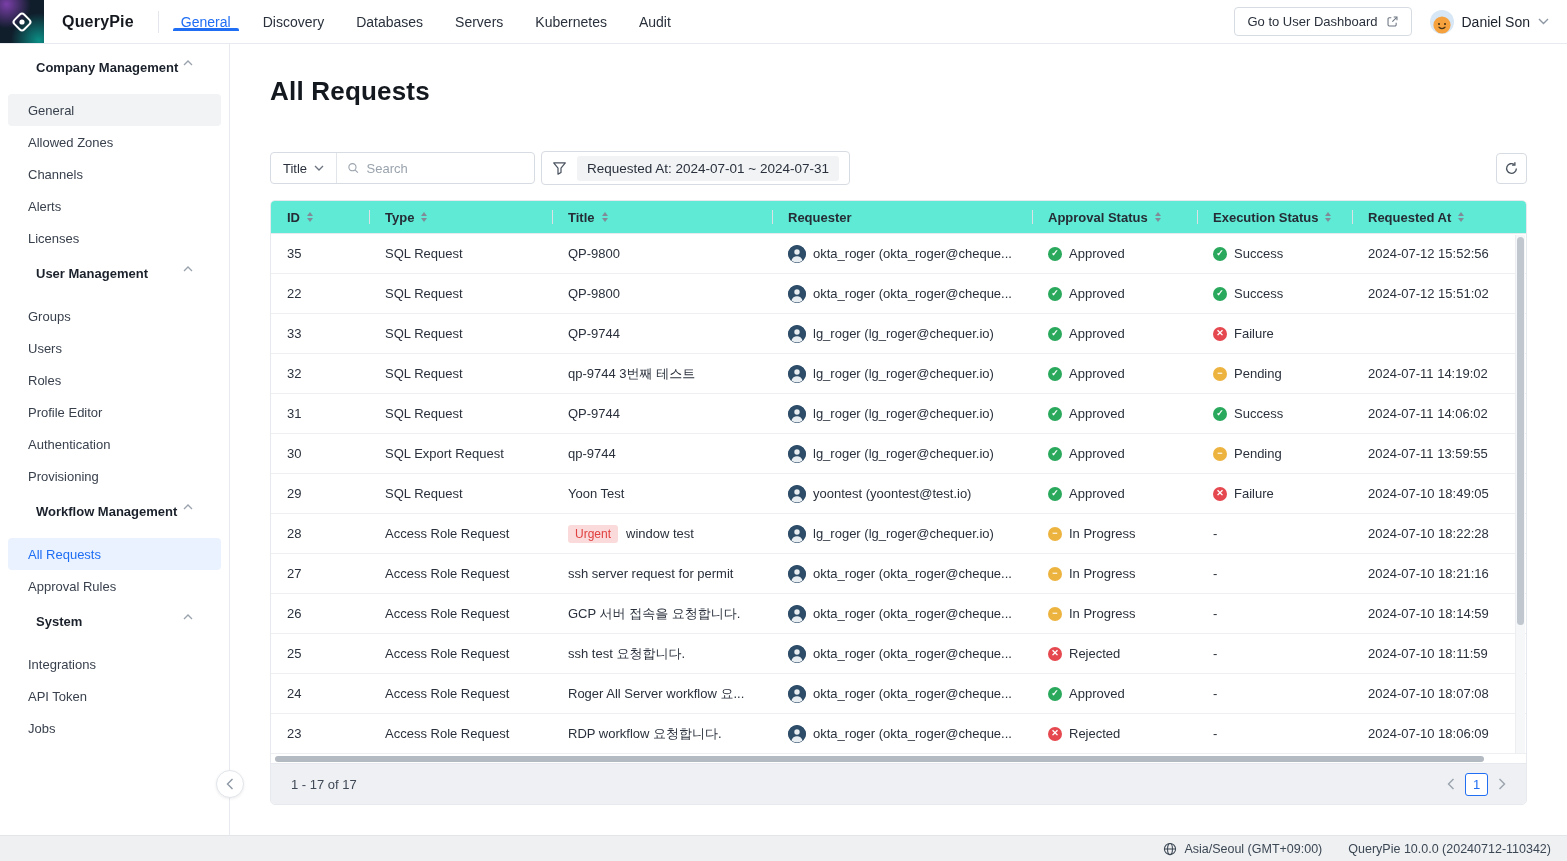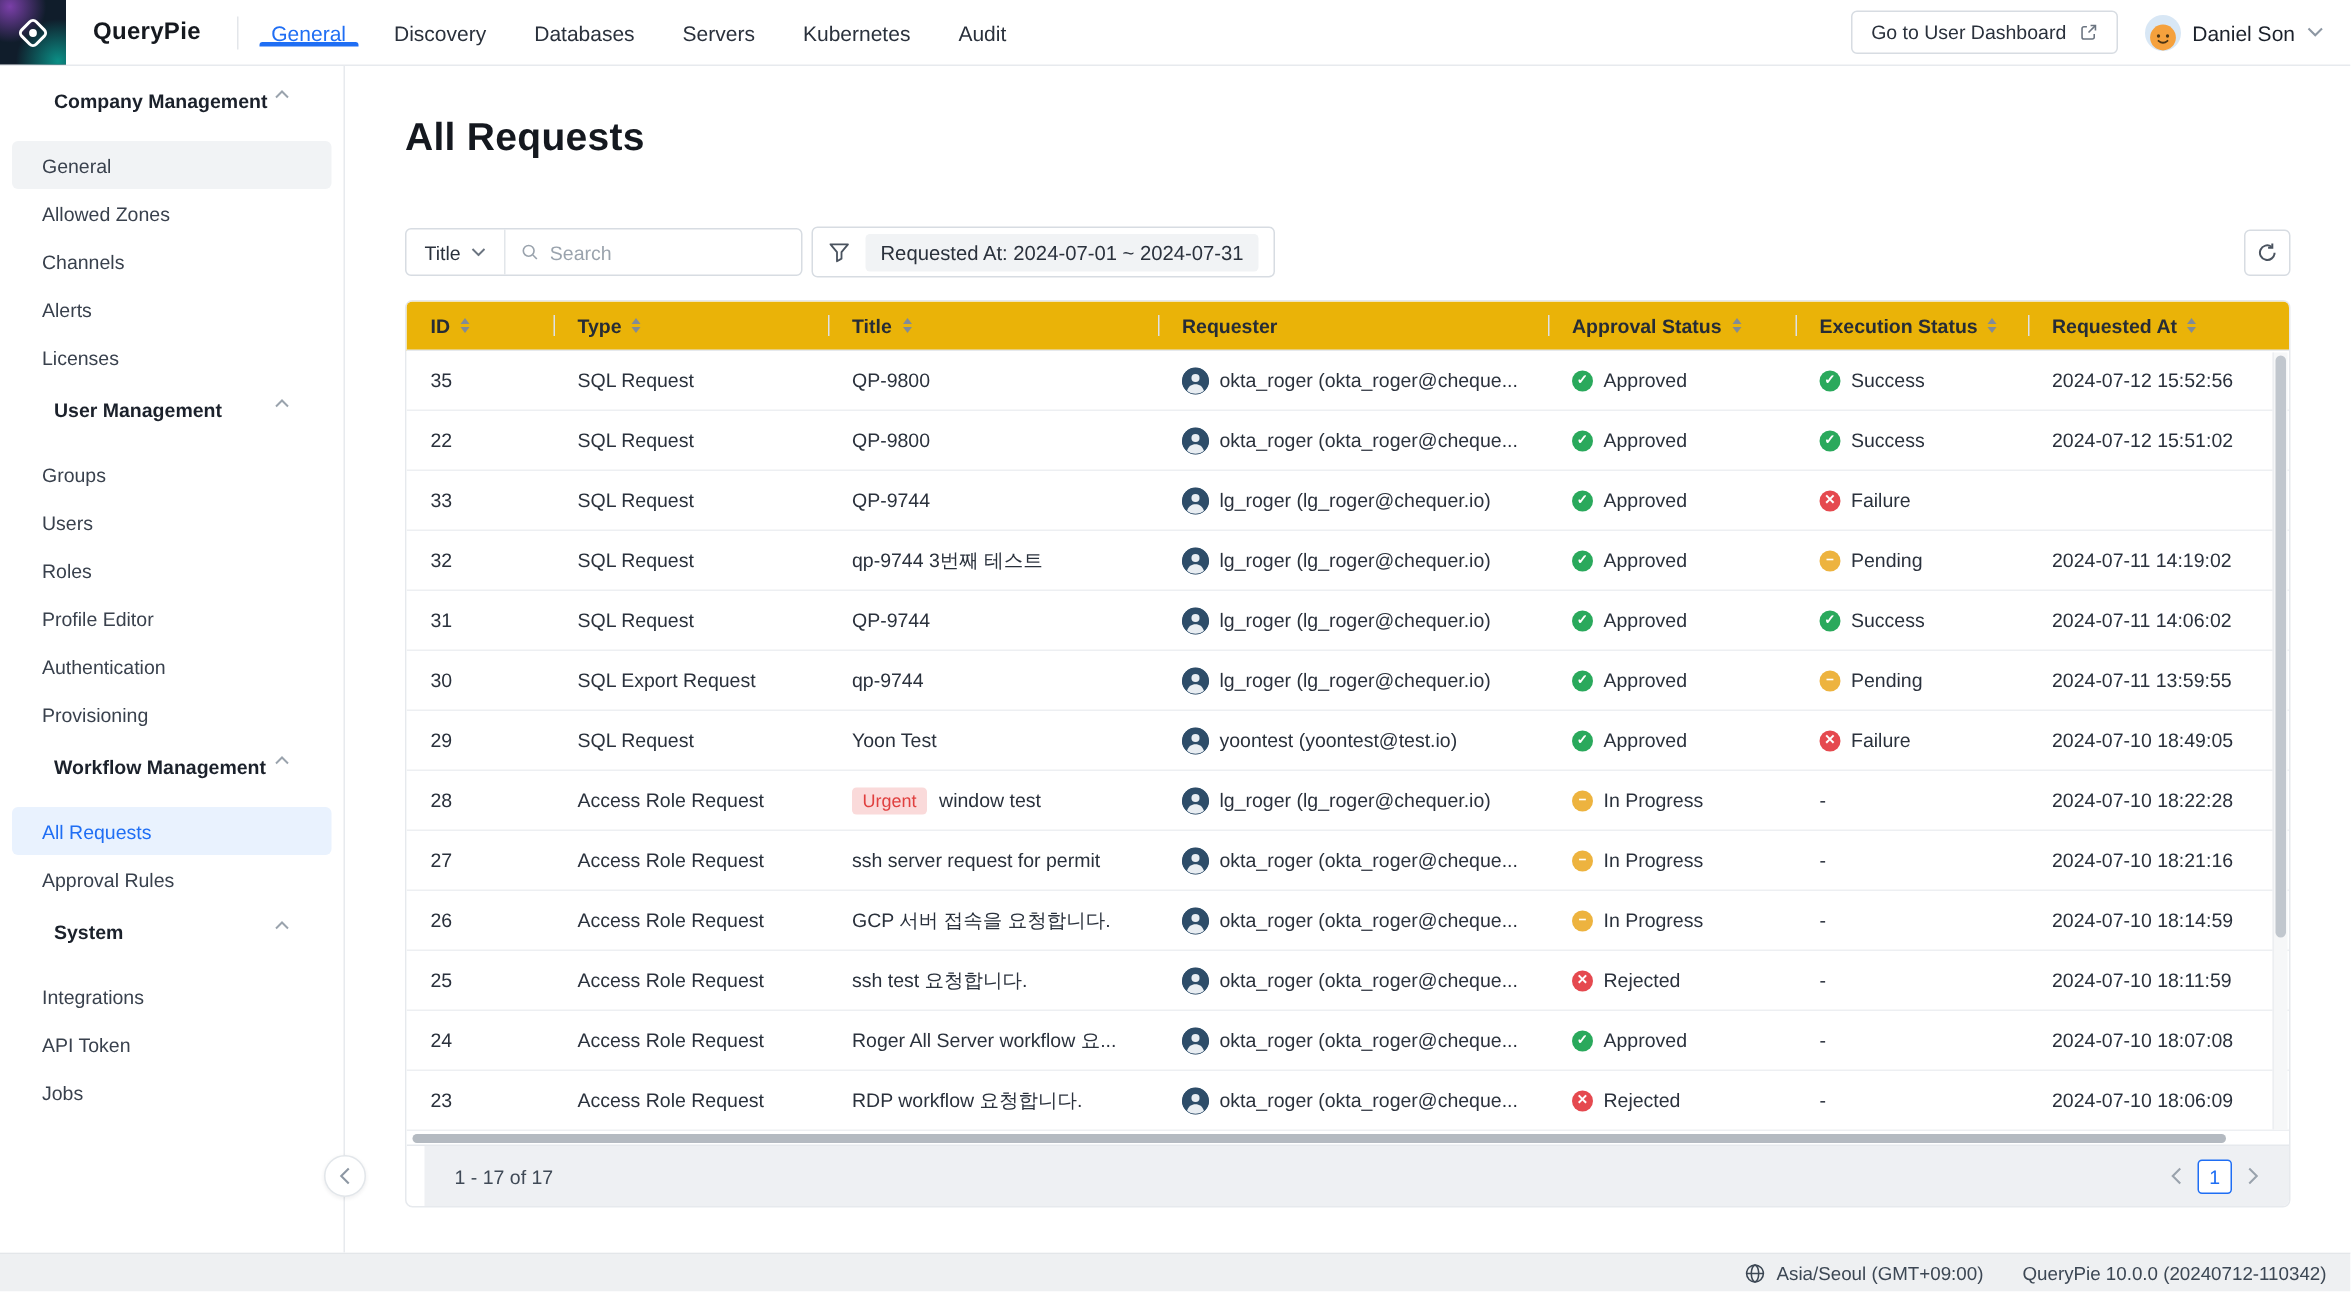--- a/index.html
+++ b/index.html
@@ -54,21 +54,21 @@
   .field-select { display:flex; align-items:center; gap:7px; padding:0 12px; height:100%; border-right:1px solid #e2e6ea; font-size:13px; color:#2a313c; cursor:pointer; background:transparent; border-top:0; border-bottom:0; border-left:0; font-family:inherit; }
   .search-wrap { display:flex; align-items:center; gap:7px; padding:0 10px; flex:1; }
   .search-wrap input { border:none; outline:none; font-size:13px; color:#2a313c; width:100%; font-family:inherit; background:transparent; }
   .search-wrap input::placeholder { color:#9aa3ad; }
   .filter-group { display:flex; align-items:center; gap:10px; height:34px; border:1px solid #d7dce2; border-radius:4px; padding:0 10px; }
   .filter-chip { background:#f1f3f5; border-radius:3px; font-size:13.5px; color:#2a313c; padding:5px 10px; cursor:pointer; }
   .refresh-btn { margin-left:auto; width:31px; height:31px; border:1px solid #d7dce2; border-radius:4px; background:#fff; display:flex; align-items:center; justify-content:center; cursor:pointer; color:#4a535f; }
 
   
   .table-card { margin-top:15px; border:1px solid #e6e9ed; border-radius:5px; overflow:hidden; background:#fff; }
-  .thead { display:grid; grid-template-columns:98px 183px 220px 260px 165px 155px 1fr; background:#eab308; height:33px; border-bottom:1px solid #e6e9ed; }
+  .thead { display:grid; grid-template-columns:98px 183px 220px 260px 165px 155px 1fr; background:#5eead4; height:33px; border-bottom:1px solid #e6e9ed; }
   .th { display:flex; align-items:center; gap:7px; padding-left:16px; font-size:13px; font-weight:700; color:#262c36; position:relative; cursor:pointer; }
   .th + .th::before { content:""; position:absolute; left:0; top:9px; bottom:9px; width:1px; background:#dde1e6; }
   .sort { display:flex; flex-direction:column; gap:2px; }
   .tri-up { width:0; height:0; border-left:3.5px solid transparent; border-right:3.5px solid transparent; border-bottom:4px solid #818b98; }
   .tri-down { width:0; height:0; border-left:3.5px solid transparent; border-right:3.5px solid transparent; border-top:4px solid #818b98; }
 
   .tbody { position:relative; }
   .tr { display:grid; grid-template-columns:98px 183px 220px 260px 165px 155px 1fr; height:40px; border-bottom:1px solid #edeff2; background:#fff; }
   .td { display:flex; align-items:center; padding-left:16px; font-size:13px; color:#2a313c; overflow:hidden; white-space:nowrap; }
   .urgent { display:none; background:#fadada; color:#e0403f; font-size:12px; border-radius:3px; padding:2px 7px; margin-right:8px; }
@@ -79,21 +79,21 @@
   .dot.warning { background:#edb33f; }
   .dot.error   { background:#e5494f; }
 
   
   .vscroll { position:absolute; top:1px; right:1px; bottom:1px; width:10px; background:#f6f7f8; border-left:1px solid #eceef1; }
   .vscroll .thumb { position:absolute; top:2px; left:1px; width:7px; height:388px; background:#c1c7ce; border-radius:4px; }
   .hscroll { height:10px; background:#fff; position:relative; border-bottom:1px solid #e6e9ed; }
   .hscroll .thumb { position:absolute; top:2px; left:4px; width:calc(97% - 8px); height:6px; background:#b4bac1; border-radius:3px; }
 
   
-  .card-footer { height:40px; background:#eef0f3; display:flex; align-items:center; padding:0 20px;margin-left:12px; }
+  .card-footer { height:40px; background:#eef0f3; display:flex; align-items:center; padding:0 20px; }
   .range-text { font-size:13px; color:#3f4956; }
   .pager { margin-left:auto; display:flex; align-items:center; gap:10px; }
   .pg-chev { background:none; border:none; color:#9aa3ad; font-size:14px; cursor:pointer; display:flex; align-items:center; font-family:inherit; }
   .pg-current { width:23px; height:23px; border:1px solid #1f6ef4; color:#1f6ef4; background:#fff; border-radius:3px; font-size:13px; display:flex; align-items:center; justify-content:center; cursor:pointer; font-family:inherit; }
 
   
   .statusbar { flex:0 0 26px; background:#eef0f2; border-top:1px solid #e3e6e9; display:flex; align-items:center; justify-content:flex-end; gap:26px; padding-right:16px; font-size:12.5px; color:#3c4754; }
   .tz { display:flex; align-items:center; gap:7px; }
 </style>
 </head>

